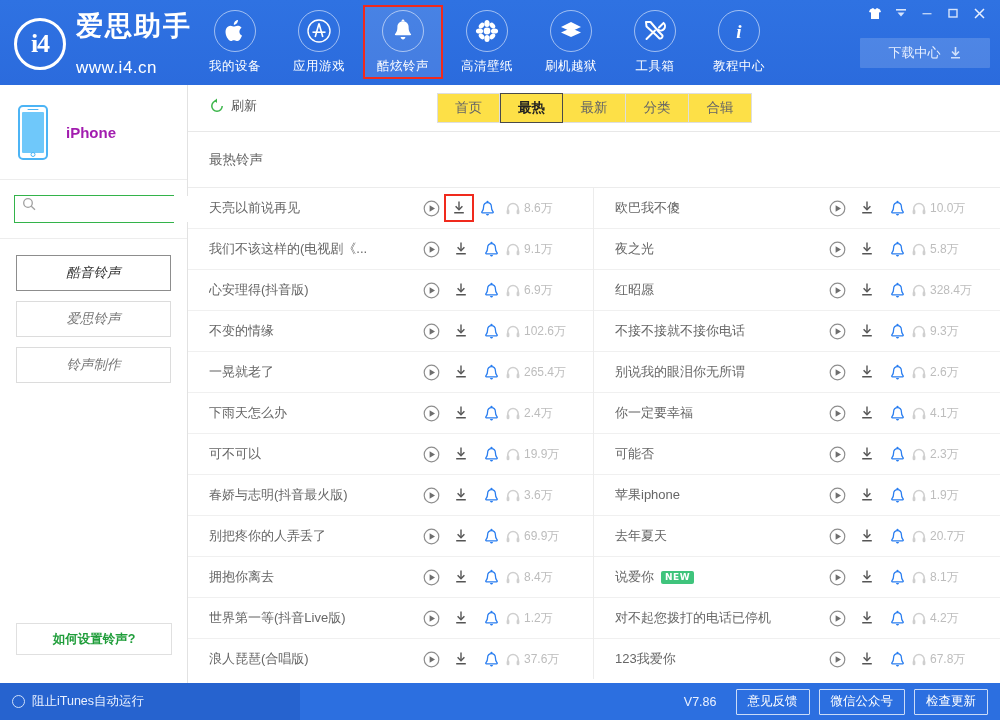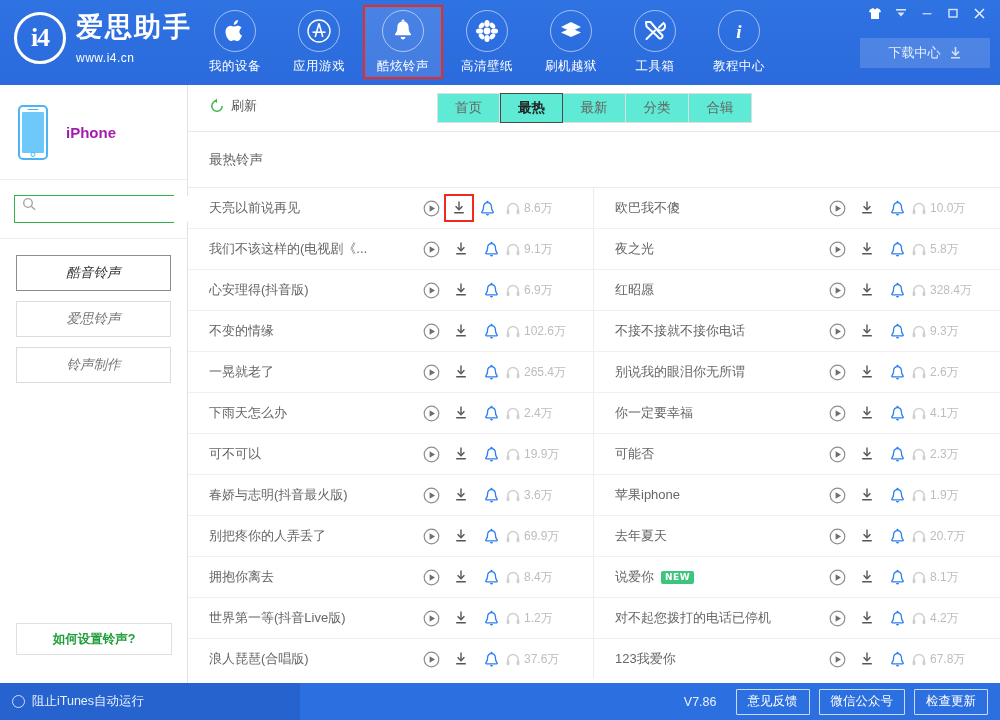--- a/index.html
+++ b/index.html
@@ -21,21 +21,21 @@
   .logo-circle{
     width:52px;height:52px;border-radius:50%;
     border:3px solid #ffffff;box-sizing:border-box;
     display:flex;align-items:center;justify-content:center;
     color:#fff;font-size:26px;font-weight:bold;letter-spacing:-1px;
     font-family:"Liberation Serif",serif;
   }
   .logo-text{margin-left:10px;color:#fff;line-height:1;}
   .logo-cn{font-size:27px;font-weight:bold;letter-spacing:2px;
     font-family:"DejaVu Sans","Liberation Sans",sans-serif;}
-  .logo-url{font-size:12px;margin-top:12px;letter-spacing:0.5px;}
+  .logo-url{font-size:17px;margin-top:20px;letter-spacing:0.5px;}
 
   .navs{position:absolute;left:196px;top:6px;display:flex;}
   .nav-item{
     width:78px;height:72px;margin-right:6px;
     display:flex;flex-direction:column;align-items:center;justify-content:flex-start;
     padding-top:4px;box-sizing:border-box;cursor:pointer;position:relative;
   }
   .nav-item.active{background:rgba(255,255,255,0.12);}
   .nav-item.highlight{outline:2px solid #f02a1d;outline-offset:-1px;}
   .nav-ico{
@@ -101,21 +101,21 @@
 
   
   .content{position:absolute;left:188px;top:85px;width:812px;height:598px;background:#fff;}
   .toolbar{height:46px;border-bottom:1px solid #e8e8e8;position:relative;}
   .refresh{position:absolute;left:21px;top:12px;display:flex;align-items:center;cursor:pointer;justify-content:center;}
   .refresh-label{margin-left:6px;font-size:13px;color:#555;}
   .tabs{position:absolute;left:249px;top:8px;display:flex;}
   .tab{
     height:30px;min-width:63px;padding:12px 10px;border:1px solid #dedede;border-left:0;
     box-sizing:border-box;display:flex;align-items:center;justify-content:center;
-    font-size:13.5px;color:#666;cursor:pointer;background:#5eead4;
+    font-size:13.5px;color:#666;cursor:pointer;background:#fde047;
   }
   .tab:first-child{border-left:1px solid #dedede;}
   .tab.active{border:1px solid #4a4a4a;color:#222;font-weight:bold;position:relative;z-index:2;}
 
   .sec-title{height:55px;display:flex;align-items:center;padding-left:21px;font-size:13.5px;color:#666;}
 
   .grid{display:flex;}
   .col{width:406px;box-sizing:border-box;}
   .col.left{border-right:1px solid #ececec;}
   .row{

